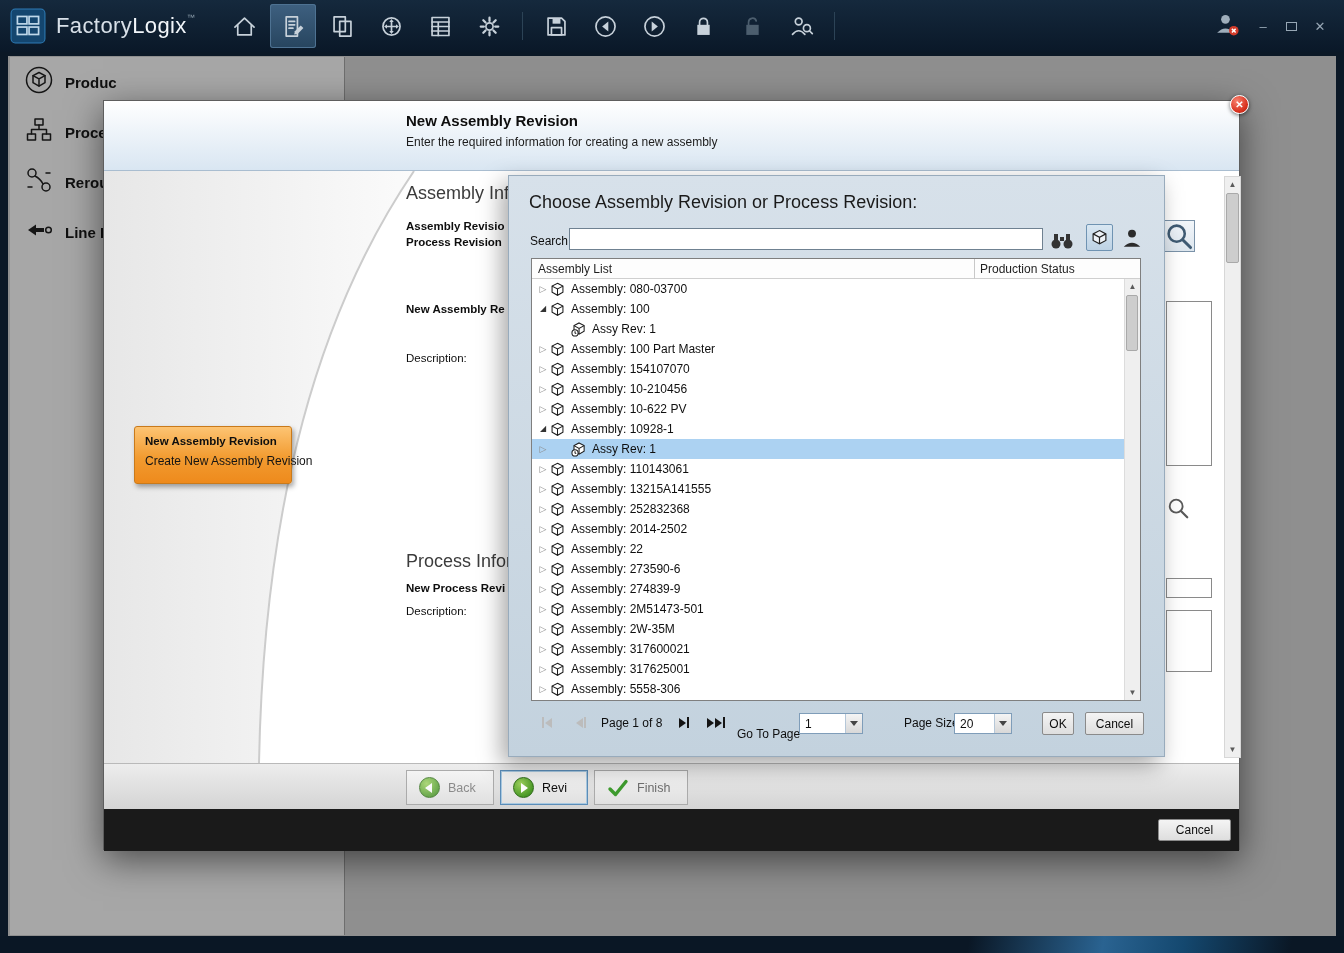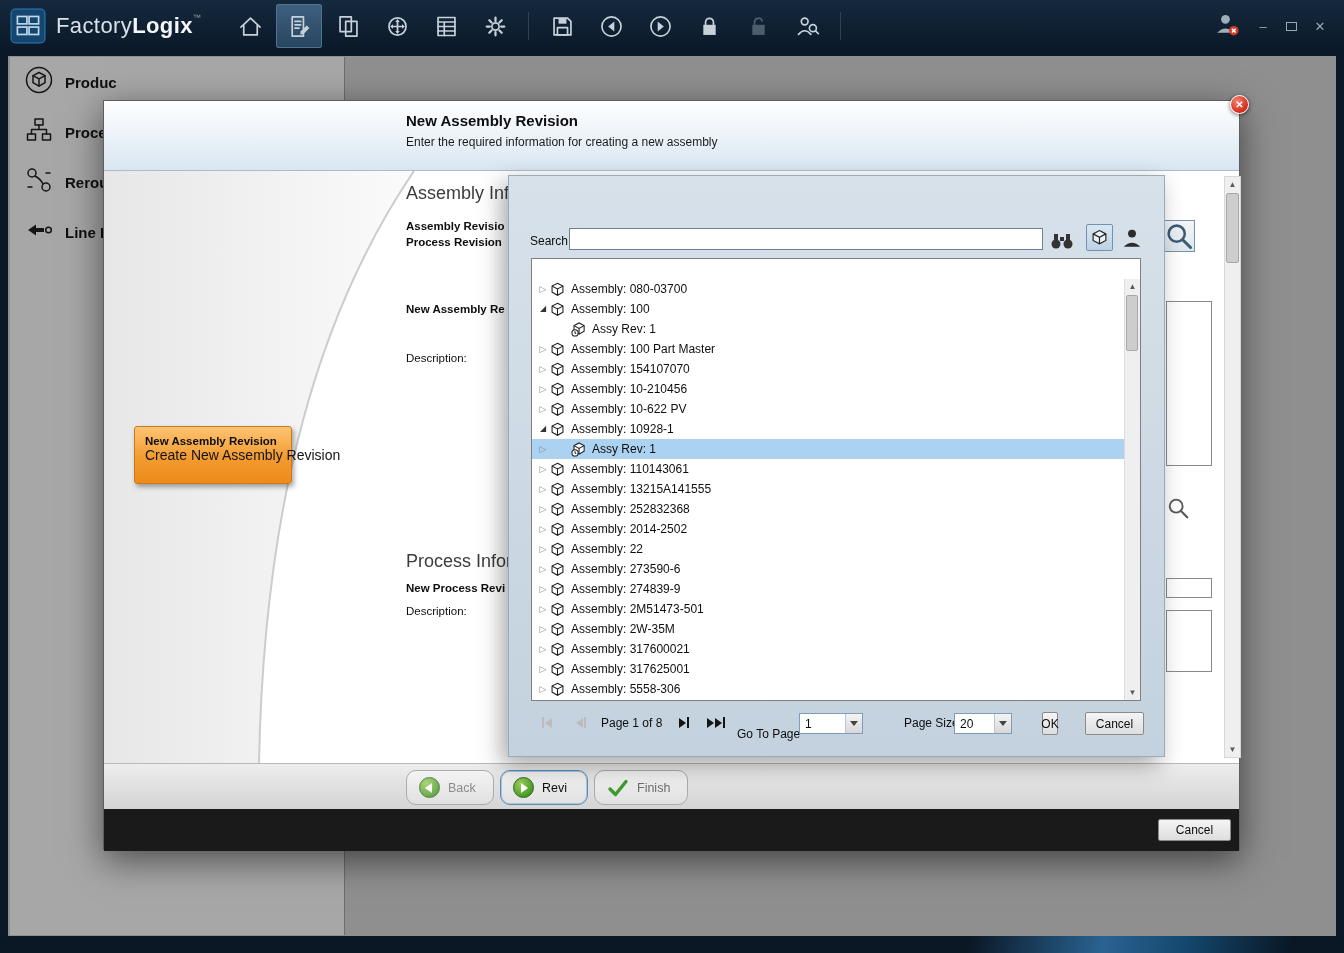--- a/index.html
+++ b/index.html
@@ -4,21 +4,21 @@
 <style>
   *{margin:0;padding:0;box-sizing:border-box}
   html,body{width:1344px;height:953px;overflow:hidden}
   body{font-family:"Liberation Sans",sans-serif;background:#0B1826;position:relative}
   .stage{position:absolute;inset:0}
 
   
   .topbar{position:absolute;left:0;top:0;width:1344px;height:52px;background:linear-gradient(180deg,#15293D,#0A1828);display:flex;align-items:center;padding:0 10px;z-index:5}
   .logo-box{width:36px;height:36px;flex:0 0 36px}
   .logo-text{font-size:22px;color:#D8E0E8;margin-left:10px;letter-spacing:.4px;white-space:nowrap}
-  .logo-text b{color:#F2F6FA;font-weight:700}
+  .logo-text b{color:#F2F6FA;font-weight:400}
   .tm{font-size:8px;color:#8FA0AE;vertical-align:top}
   .tb-icons{display:flex;align-items:center;margin-left:26px;gap:3px}
   .tb-btn{width:46px;height:44px;display:flex;align-items:center;justify-content:center;color:#C7D1DA;border-radius:3px;cursor:pointer}
   .tb-btn svg{width:27px;height:27px;stroke:currentColor;stroke-width:1.5;fill:none;stroke-linecap:round;stroke-linejoin:round}
   .tb-btn.active{background:linear-gradient(180deg,#3E6080,#274burn 0,#27455F);background:linear-gradient(180deg,#3E6080,#27455F);box-shadow:inset 0 0 0 1px #4E7292}
   .tb-btn.disabled{color:#4C5E6E}
   .tb-sep{width:1px;height:28px;background:#2C4356;margin:0 7px}
   .tb-right{margin-left:auto;display:flex;align-items:center;gap:15px;padding-right:6px}
   .user-x svg{width:27px;height:27px}
   .win-btn{color:#97A7B5;font-size:13px;width:16px;text-align:center;cursor:pointer}
@@ -41,21 +41,21 @@
   .dlg-header{position:absolute;left:0;top:0;width:100%;height:70px;background:linear-gradient(180deg,#FFFFFF,#D9E6F2);border-bottom:1px solid #A9BDD0}
   .dlg-title{position:absolute;left:302px;top:11px;font-size:15px;font-weight:700;color:#0E0E0E}
   .dlg-sub{position:absolute;left:302px;top:34px;font-size:12px;color:#1C1C1C}
 
   .curve-panel{position:absolute;left:0;top:70px;width:392px;height:592px;overflow:hidden;pointer-events:none}
   .curve-panel svg{position:absolute;inset:0}
   .step-card{position:absolute;border-radius:3px;box-shadow:2px 3px 5px rgba(0,0,0,.35);padding:8px 10px;pointer-events:auto;cursor:pointer}
   .step-orange{left:30px;top:255px;width:158px;height:58px;background:linear-gradient(180deg,#FDC473,#F29B30 55%,#EE8A1C);border:1px solid #C97A1B}
   .step-blue{left:23px;top:370px;width:171px;height:56px;background:linear-gradient(180deg,#7FA6CA,#527EA9 60%,#46719C);border:1px solid #3B6390}
   .step-title{font-size:11.5px;font-weight:700;color:#0E0E0E;white-space:nowrap}
-  .step-sub{font-size:14px;color:#141414;white-space:nowrap}
+  .step-sub{font-size:12px;color:#141414;margin-top:7px;white-space:nowrap}
 
   .fsec{position:absolute;font-size:18px;color:#3C3C3C;font-weight:400;white-space:nowrap}
   .fsec1{left:302px;top:82px}
   .fsec2{left:302px;top:450px}
   .flbl{position:absolute;font-size:11.5px;font-weight:700;color:#0E0E0E;white-space:nowrap}
   .lbl-asmrev{left:302px;top:119px}
   .lbl-procrev{left:302px;top:135px}
   .lbl-newasm{left:302px;top:202px}
   .lbl-desc1{left:302px;top:251px;font-weight:400}
   .lbl-newproc{left:302px;top:481px}
@@ -66,21 +66,21 @@
   .peek-mag{position:absolute;left:1062px;top:395px;width:24px;height:24px}
   .peek-field{position:absolute;left:1062px;top:477px;width:46px;height:20px;background:#fff;border:1px solid #8A8A8A}
   .peek-box2{position:absolute;left:1062px;top:509px;width:46px;height:62px;background:#fff;border:1px solid #8A8A8A}
 
   .dlg-scroll{position:absolute;left:1120px;top:75px;width:17px;height:582px;background:#EFEFEF;border:1px solid #D7D7D7}
   .scr-arrow{position:absolute;left:0;width:15px;height:15px;display:flex;align-items:center;justify-content:center;color:#5A5A5A;font-size:8px;cursor:pointer}
   .scr-up{top:0}.scr-down{bottom:0}
   .scr-thumb{position:absolute;left:1px;top:16px;width:13px;height:70px;background:#CDCDCD;border:1px solid #A9A9A9;border-radius:2px;cursor:pointer}
 
   .btn-bar{position:absolute;left:0;top:662px;width:100%;height:46px;background:linear-gradient(#EDEDED,#D4D4D4);border-top:1px solid #B9B9B9}
-  .wiz-btn{position:absolute;top:6px;height:35px;display:flex;align-items:center;gap:8px;padding:0 12px;background:linear-gradient(#F4F4F4,#E0E0E0);border:1px solid #ABABAB;border-radius:10px;font-size:12.5px;cursor:pointer}
+  .wiz-btn{position:absolute;top:6px;height:35px;display:flex;align-items:center;gap:8px;padding:0 12px;background:linear-gradient(#F4F4F4,#E0E0E0);border:1px solid #ABABAB;border-radius:0;font-size:12.5px;cursor:pointer}
   .btn-back{left:302px;width:88px;color:#8B8B8B}
   .btn-next{left:396px;width:88px;color:#0E0E0E;border-color:#5B8DB8;box-shadow:inset 0 0 0 1px #A8C8E0}
   .btn-finish{left:490px;width:94px;color:#6E6E6E}
   .nav-circle{width:21px;height:21px;border-radius:50%;background:radial-gradient(circle at 35% 30%,#9ED25E,#4C9A28 70%,#2F7516);border:1px solid #2C6B14;display:flex;align-items:center;justify-content:center;flex:0 0 21px}
   .btn-back .nav-circle{opacity:.8}
   .tri-r{width:0;height:0;border-top:5px solid transparent;border-bottom:5px solid transparent;border-left:7px solid #fff;margin-left:2px}
   .tri-l{width:0;height:0;border-top:5px solid transparent;border-bottom:5px solid transparent;border-right:7px solid #fff;margin-right:2px}
   .finish-check{width:22px;height:22px}
 
   .dark-strip{position:absolute;left:0;top:708px;width:100%;height:42px;background:#1A1A1A}
@@ -125,21 +125,21 @@
   .pg-bar{width:2px;height:11px;background:currentColor}
   .pg-text{position:absolute;left:92px;top:7px;white-space:nowrap}
   .goto-label{position:absolute;left:228px;top:18px}
   .size-label{position:absolute;left:395px;top:7px}
   .combo{position:absolute;top:4px;height:21px;background:#fff;border:1px solid #7F9DB9;display:flex;align-items:stretch;cursor:pointer}
   .combo .val{flex:1;padding-left:5px;font-size:12px;display:flex;align-items:center}
   .combo .arrow{width:17px;background:linear-gradient(#F4F4F4,#D8D8D8);border-left:1px solid #B5C7D8;display:flex;align-items:center;justify-content:center}
   .combo .arrow::after{content:"";width:0;height:0;border-left:4px solid transparent;border-right:4px solid transparent;border-top:5px solid #444}
   .combo-goto{left:290px;width:64px}
   .combo-size{left:445px;width:58px}
-  .pg-ok{position:absolute;left:533px;top:3px;width:16px;height:23px}
+  .pg-ok{position:absolute;left:533px;top:3px;width:32px;height:23px}
   .pg-cancel{position:absolute;left:576px;top:3px;width:59px;height:23px}
 </style>
 </head>
 <body>
 
 <div class="stage">
 
   <div class="topbar">
     <span class="logo-box">
       <svg viewBox="0 0 34 34">
@@ -368,20 +368,21 @@
     </div>
 
     <div class="dark-strip">
       <div class="dlg-btn strip-cancel">Cancel</div>
     </div>
   </div>
 
   <div class="close-badge">✕</div>
 
   <div class="popup">
+    <div class="popup-title">Choose Assembly Revision or Process Revision:</div>
     <label class="search-label">Search:</label>
     <input class="search-input" type="text" value="" style="">
     <span class="icon-binoculars">
       <svg viewBox="0 0 24 18">
           <circle cx="6" cy="12" r="4.5" fill="#333"></circle>
           <circle cx="18" cy="12" r="4.5" fill="#333"></circle>
           <rect x="4" y="2" width="4" height="8" fill="#333"></rect>
           <rect x="16" y="2" width="4" height="8" fill="#333"></rect>
           <rect x="10" y="5" width="4" height="4" fill="#333"></rect>
         </svg>
@@ -393,20 +394,25 @@
         </svg>
     </span>
     <span class="icon-person">
       <svg viewBox="0 0 20 20">
           <circle cx="10" cy="6" r="3.6" fill="#2B2B2B"></circle>
           <path d="M2.5 18q7.5-7.5 15 0Z" fill="#2B2B2B"></path>
         </svg>
     </span>
 
     <div class="listbox">
+      <div class="list-header">
+        <span class="col1">Assembly List</span>
+        <span class="col-div"></span>
+        <span class="col2">Production Status</span>
+      </div>
       <div class="tree-rows" id="tree-rows">
           <div class="tree-row">
             <span class="expander collapsed">▷</span>
             <span class="node-icon">
               <svg viewBox="0 0 16 16">
                 <path d="M8 1.3L13.8 4.4v6.4L8 14.2 2.2 10.8V4.4Z" fill="#fff" stroke="#1a1a1a" stroke-width="1.1"></path>
                 <path d="M2.2 4.4L8 7.5l5.8-3.1M8 7.5v6.7" fill="none" stroke="#1a1a1a" stroke-width="1.1"></path>
               </svg>
             </span>
             <span class="node-label">Assembly: 080-03700</span>

